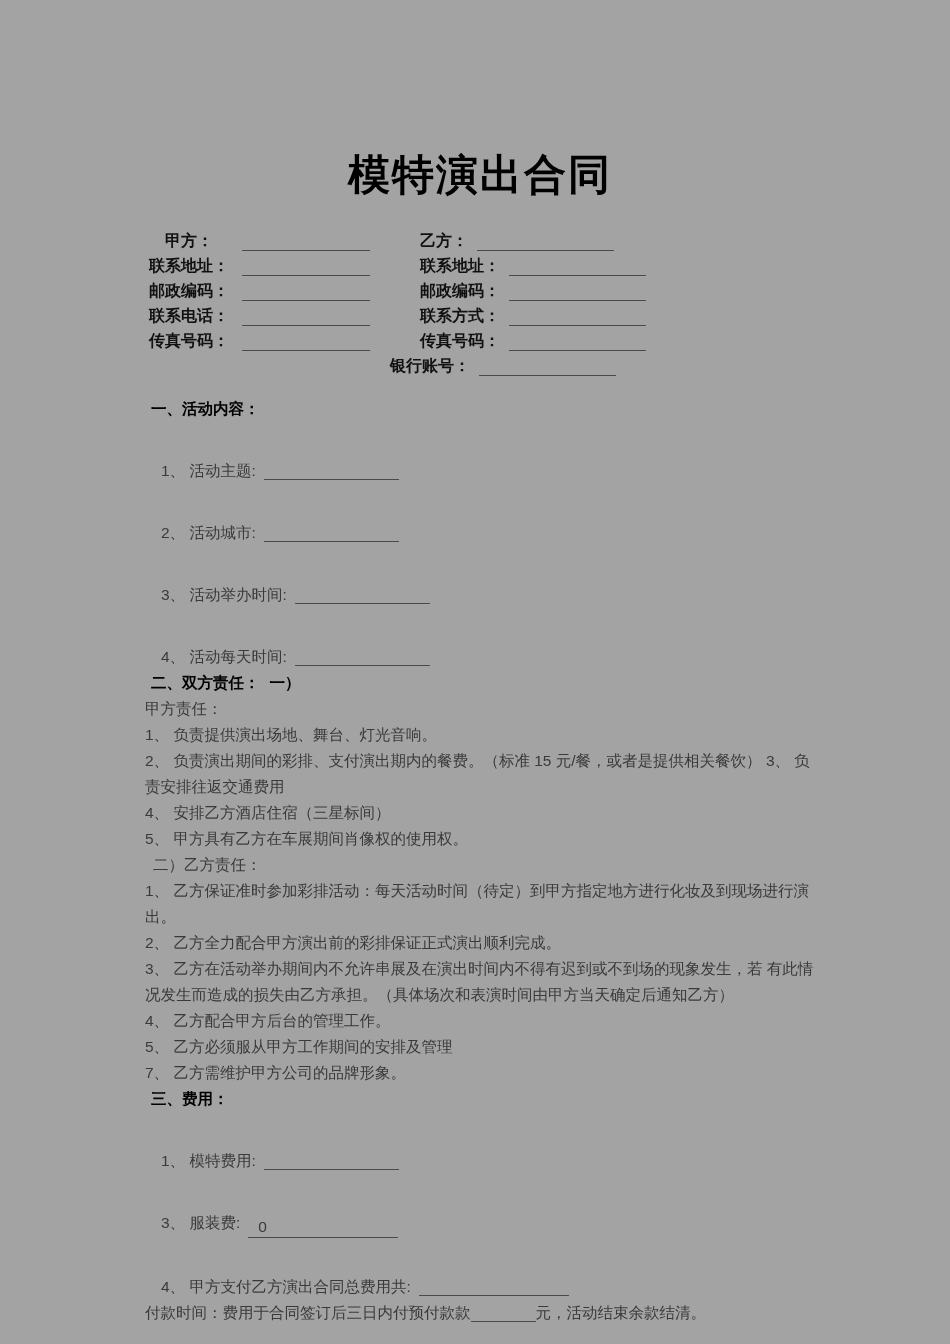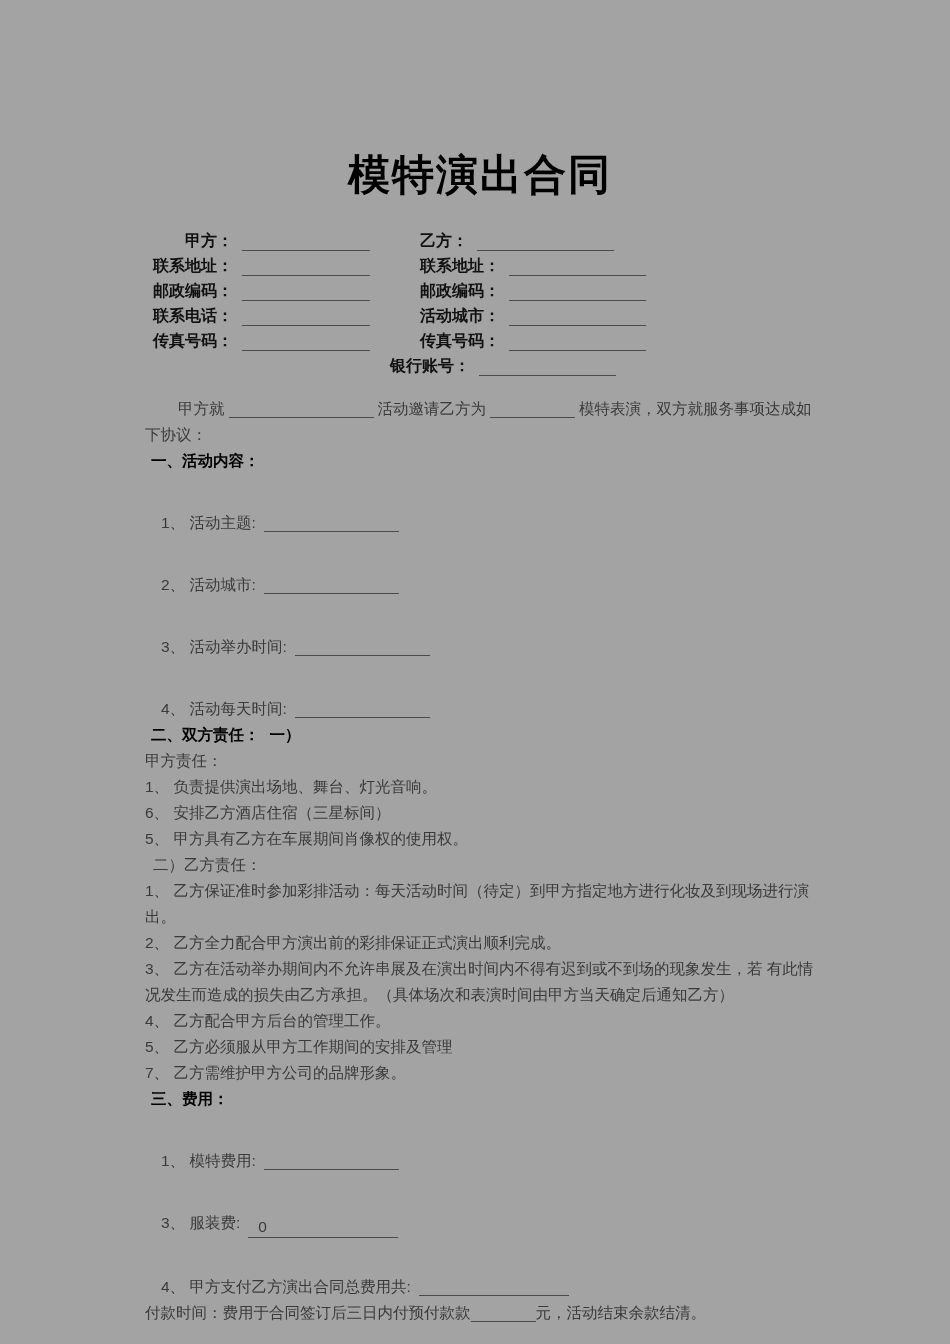--- a/index.html
+++ b/index.html
@@ -27,21 +27,21 @@
     font-family:"DejaVu Sans","Liberation Sans",sans-serif;
   }
   
   .party { display:flex; margin-bottom:20px; }
   .party-col { display:flex; flex-direction:column; }
   .p-row { display:flex; align-items:flex-end; height:25px; }
   .p-label {
     font-weight:700; color:#111; font-size:16px; line-height:20px;
     white-space:nowrap;
   }
-  .col-a .p-label { width:88px; text-align:right; }
+  .col-a .p-label { width:88px; text-align:center; }
   .col-b { margin-left:50px; }
   .blank {
     display:inline-block;
     border-bottom:1px solid #4a4a4a;
     height:15px;
     vertical-align:-4px;
   }
   .col-a .blank { width:128px; margin-left:9px; }
   .col-b .blank { width:137px; margin-left:9px; }
   .bank-row { margin-left:-30px;align-items:flex-end; }
@@ -105,58 +105,58 @@
       </div>
       <div class="p-row">
         <span class="p-label">联系地址：</span>
         <span class="blank"></span>
       </div>
       <div class="p-row">
         <span class="p-label">邮政编码：</span>
         <span class="blank"></span>
       </div>
       <div class="p-row">
-        <span class="p-label">活动城市：</span>
+        <span class="p-label">联系方式：</span>
         <span class="blank"></span>
       </div>
       <div class="p-row">
         <span class="p-label">传真号码：</span>
         <span class="blank"></span>
       </div>
       <div class="p-row bank-row">
         <span class="p-label">银行账号：</span>
         <span class="blank"></span>
       </div>
     </div>
   </div>
 
   <div class="body">
 
-    <p class="intro"><span>甲方就</span><span class="blank iw-145"></span><span>活动邀请乙方为</span><span class="blank iw-85"></span><span>模特表演，双方就服务事项达成如下协议：</span></p>
 
     <p class="sec-heading">一、活动内容：</p>
 
     <div class="li">
       <span>1、 活动主题:</span><span class="blank iw-135"></span>
     </div>
     <div class="li">
       <span>2、 活动城市:</span><span class="blank iw-135"></span>
     </div>
     <div class="li">
       <span>3、 活动举办时间:</span><span class="blank iw-135"></span>
     </div>
     <div class="li">
       <span>4、 活动每天时间:</span><span class="blank iw-135"></span>
     </div>
 
     <p class="sec-heading"><span>二、双方责任：</span><span class="hm">一）</span></p>
 
     <p class="para">甲方责任：</p>
     <p class="para">1、 负责提供演出场地、舞台、灯光音响。</p>
-    <p class="para">6、 安排乙方酒店住宿（三星标间）</p>
+    <p class="para">2、 负责演出期间的彩排、支付演出期内的餐费。（标准 15 元/餐，或者是提供相关餐饮） 3、 负责安排往返交通费用</p>
+    <p class="para">4、 安排乙方酒店住宿（三星标间）</p>
     <p class="para">5、 甲方具有乙方在车展期间肖像权的使用权。</p>
 
     <p class="para indent-8">二）乙方责任：</p>
     <p class="para">1、 乙方保证准时参加彩排活动：每天活动时间（待定）到甲方指定地方进行化妆及到现场进行演出。</p>
     <p class="para">2、 乙方全力配合甲方演出前的彩排保证正式演出顺利完成。</p>
     <p class="para">3、 乙方在活动举办期间内不允许串展及在演出时间内不得有迟到或不到场的现象发生，若 有此情况发生而造成的损失由乙方承担。（具体场次和表演时间由甲方当天确定后通知乙方）</p>
     <p class="para">4、 乙方配合甲方后台的管理工作。</p>
     <p class="para">5、 乙方必须服从甲方工作期间的安排及管理</p>
     <p class="para">7、 乙方需维护甲方公司的品牌形象。</p>
 

